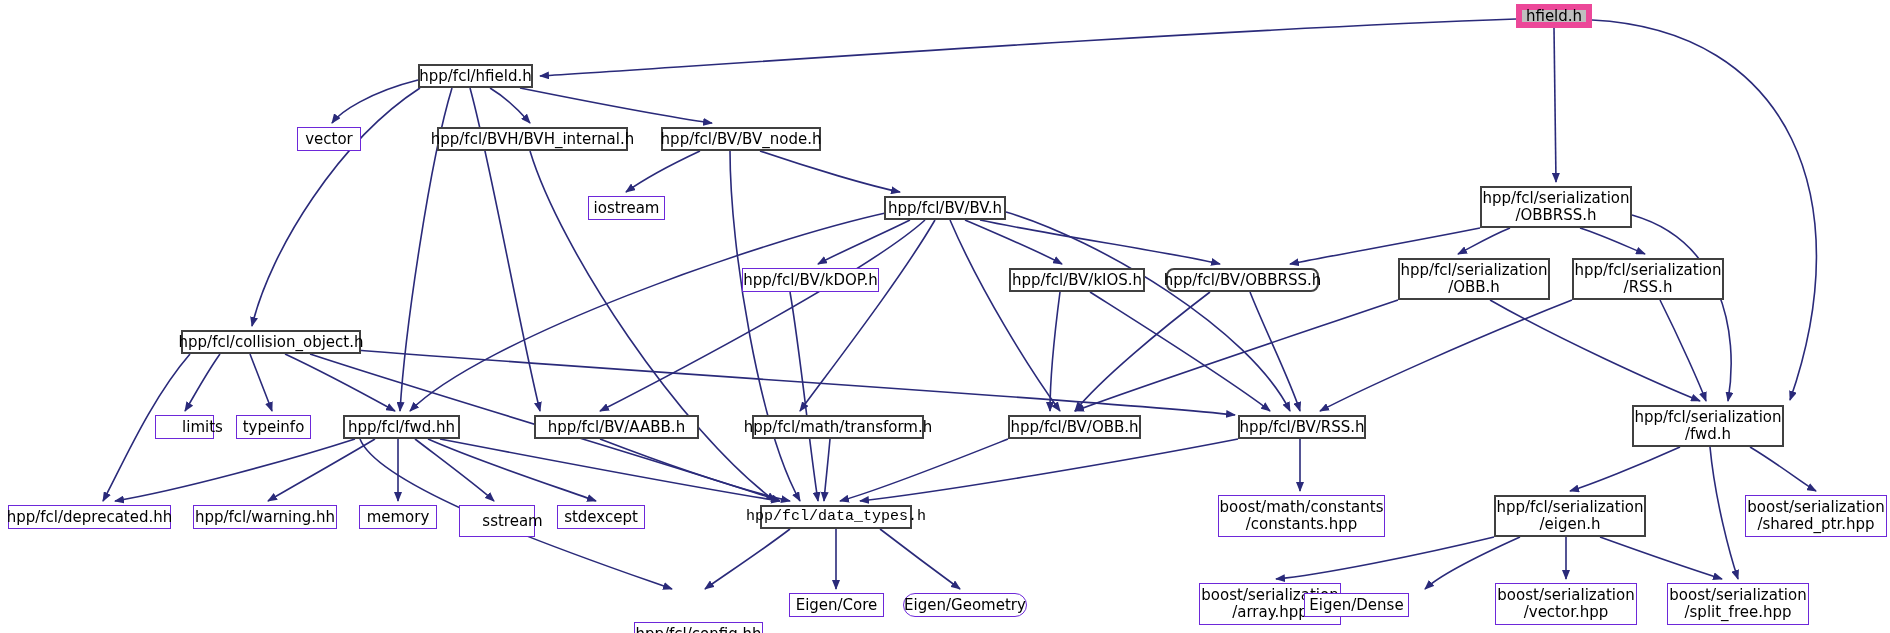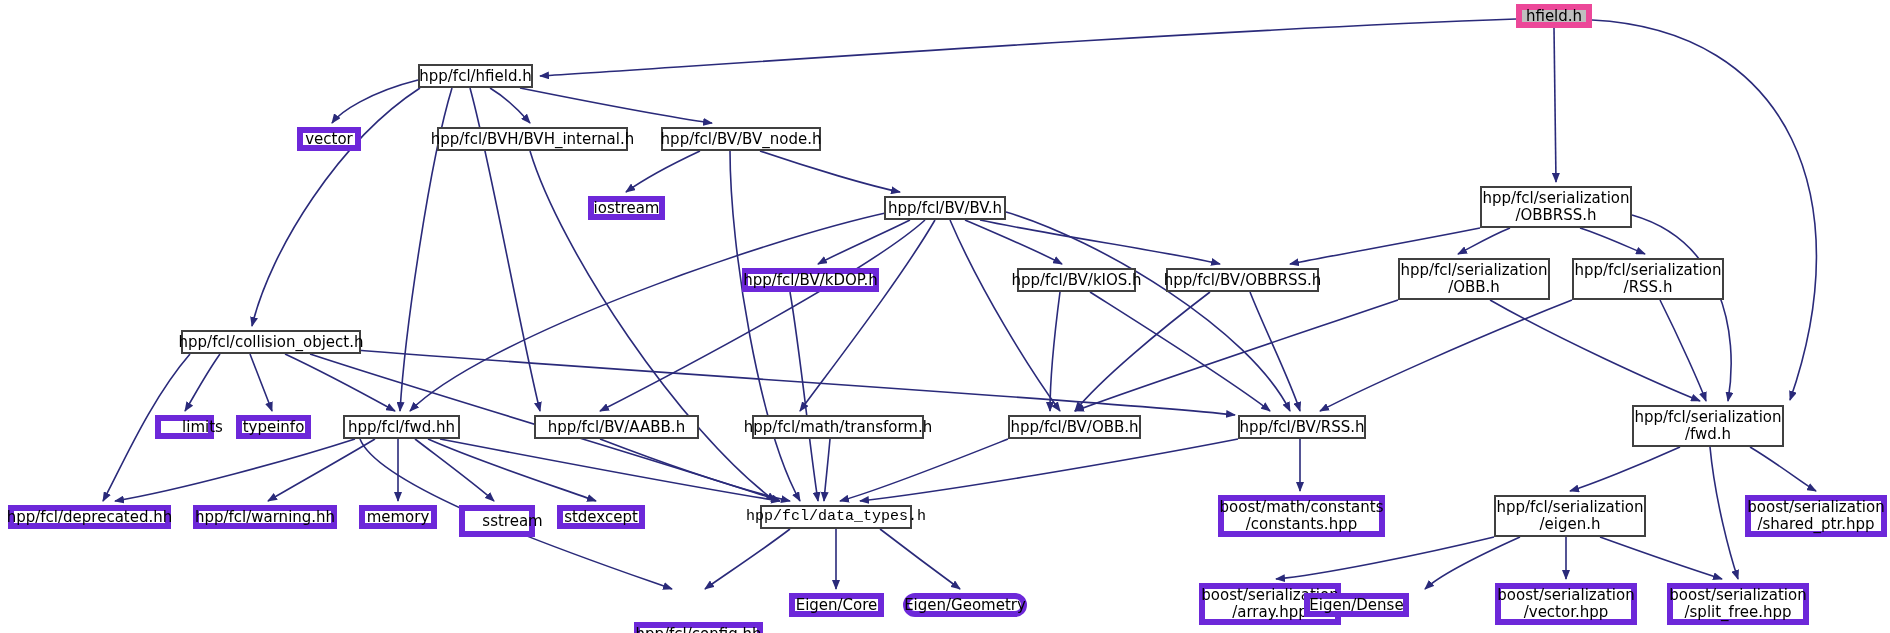--- a/index.html
+++ b/index.html
@@ -23,21 +23,21 @@
     justify-content:center;
     text-align:center;
     line-height:1.12;
     font-size:15px;
     color:#000000;
     background:#ffffff;
     white-space:pre-line;
     z-index:5;
   }
   .node.sys{           
-    border:6px solid #6d28d9;
+    border:1px solid #6d28d9;
   }
   .node.loc{           
     border:2px solid #404040;
   }
   .node.cur{           
     border:6px solid #ec4899;
     background:#bfbfbf;
   }
 </style>
 </head>
@@ -120,22 +120,22 @@
       <div class="node loc" style="left: 418px; top: 64px; width: 115px; height: 24px;">hpp/fcl/hfield.h</div>
       <div class="node sys" style="left: 297px; top: 127px; width: 64px; height: 24px;">vector</div>
       <div class="node loc" style="left: 437px; top: 127px; width: 191px; height: 24px;">hpp/fcl/BVH/BVH_internal.h</div>
       <div class="node loc" style="left: 661px; top: 127px; width: 160px; height: 24px;">hpp/fcl/BV/BV_node.h</div>
       <div class="node sys" style="left: 588px; top: 196px; width: 77px; height: 24px;">iostream</div>
       <div class="node loc" style="left: 884px; top: 196px; width: 122px; height: 24px;">hpp/fcl/BV/BV.h</div>
       <div class="node loc" style="left: 1480px; top: 186px; width: 152px; height: 42px;">hpp/fcl/serialization
 /OBBRSS.h</div>
       <div class="node loc" style="left: 181px; top: 330px; width: 180px; height: 24px;">hpp/fcl/collision_object.h</div>
       <div class="node sys" style="left: 742px; top: 268px; width: 137px; height: 24px;">hpp/fcl/BV/kDOP.h</div>
-      <div class="node loc" style="left: 1009px; top: 268px; width: 119px; height: 24px; margin-left: 8px;">hpp/fcl/BV/kIOS.h</div>
-      <div class="node loc" style="left: 1166px; top: 268px; width: 153px; height: 24px;">hpp/fcl/BV/OBBRSS.h</div>
+      <div class="node loc" style="left: 1009px; top: 268px; width: 136px; height: 24px;">hpp/fcl/BV/kIOS.h</div>
+      <div class="node loc" style="left: 1166px; top: 268px; width: 153px; height: 24px; border-radius: 8px;">hpp/fcl/BV/OBBRSS.h</div>
       <div class="node loc" style="left: 1398px; top: 258px; width: 152px; height: 42px;">hpp/fcl/serialization
 /OBB.h</div>
       <div class="node loc" style="left: 1572px; top: 258px; width: 152px; height: 42px;">hpp/fcl/serialization
 /RSS.h</div>
       <div class="node sys" style="left: 155px; top: 415px; width: 59px; height: 24px; padding-left: 36px;">limits</div>
       <div class="node sys" style="left: 236px; top: 415px; width: 75px; height: 24px;">typeinfo</div>
       <div class="node loc" style="left: 343px; top: 415px; width: 117px; height: 24px;">hpp/fcl/fwd.hh</div>
       <div class="node loc" style="left: 534px; top: 415px; width: 165px; height: 24px;">hpp/fcl/BV/AABB.h</div>
       <div class="node loc" style="left: 752px; top: 415px; width: 172px; height: 24px;">hpp/fcl/math/transform.h</div>
       <div class="node loc" style="left: 1008px; top: 415px; width: 133px; height: 24px;">hpp/fcl/BV/OBB.h</div>

